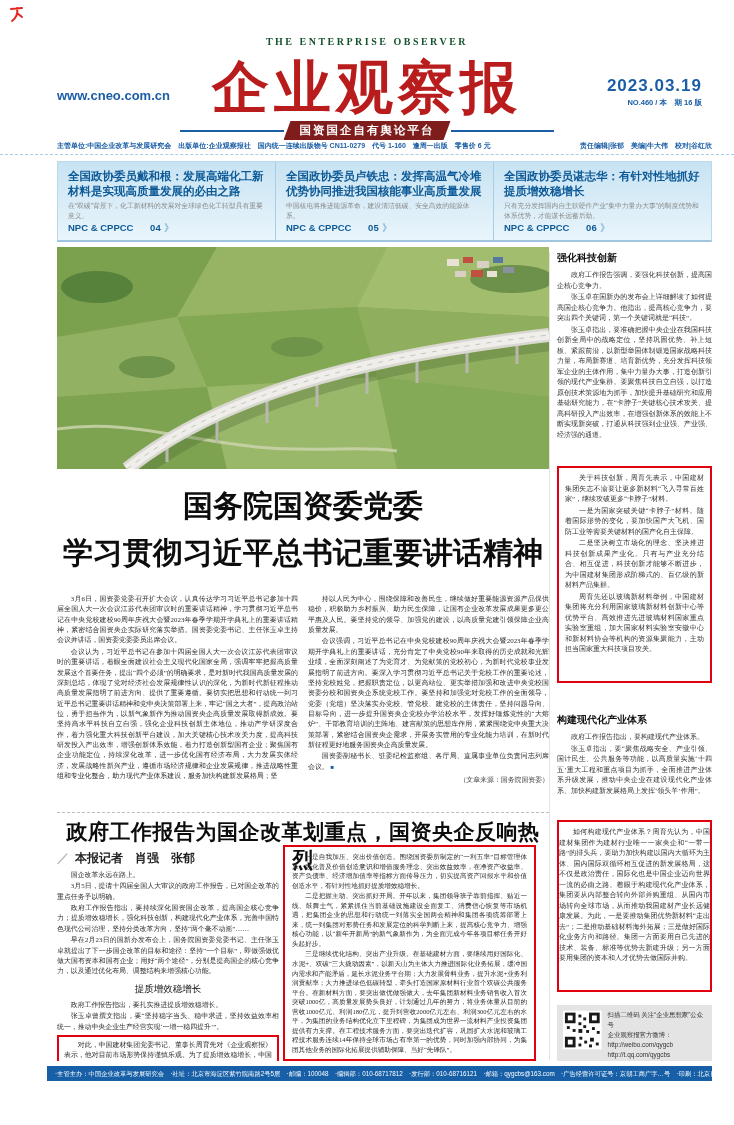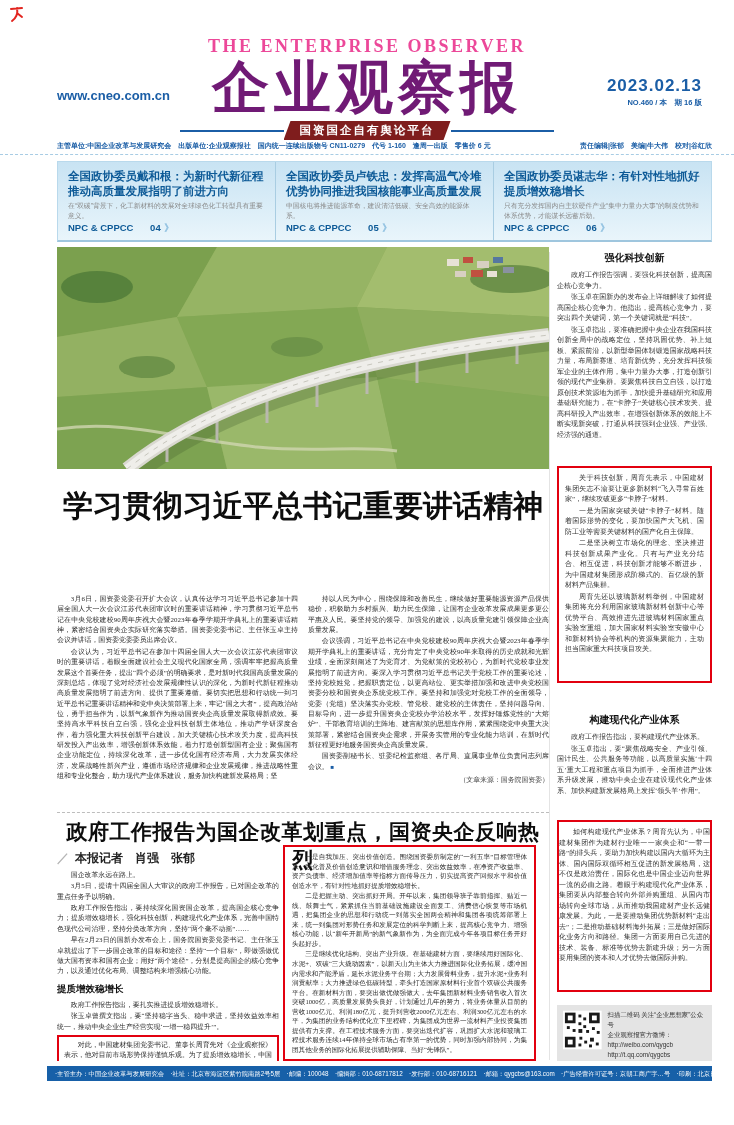--- a/index.html
+++ b/index.html
@@ -3,23 +3,23 @@
 <meta charset="utf-8">
 <style>
   html,body{margin:0;padding:0;background:#ffffff;}
   .page{position:relative;width:734px;height:1125px;background:#fff;overflow:hidden;
         font-family:"Liberation Serif","DejaVu Serif",serif;color:#222;}
   .sans{font-family:"Liberation Sans","DejaVu Sans",sans-serif;}
 
   
   .corner-mark{position:absolute;left:9px;top:5px;width:16px;height:18px;}
   .brand-en{position:absolute;top:36px;left:0;width:100%;text-align:center;
-            font-size:18px;font-weight:bold;letter-spacing:2.5px;color:#ec4899;}
+            font-size:10px;font-weight:bold;letter-spacing:2.5px;color:#14532d;}
   .brand-cn{position:absolute;top:50px;left:0;width:100%;text-align:center;
-            font-size:57px;font-weight:900;letter-spacing:5px;color:#701a75;}
+            font-size:57px;font-weight:900;letter-spacing:5px;color:#b91c1c;}
   .website{position:absolute;left:57px;top:88px;font-size:13px;font-weight:bold;color:#1b5ea6;}
   .dateblock{position:absolute;right:32px;top:76px;text-align:right;color:#1b5ea6;}
   .dateblock .date{font-size:17px;font-weight:bold;letter-spacing:1px;}
   .dateblock .issue{font-size:7.5px;margin-top:2px;font-weight:bold;}
   .banner-row{position:absolute;top:121px;left:180px;width:374px;display:flex;align-items:center;}
   .banner-row .rule{flex:1;border-top:2.5px solid #1b5ea6;}
   .banner-box{background:#7f1d1d;color:#fff;font-size:11.5px;font-weight:bold;letter-spacing:2px;
               padding:2px 16px;clip-path:polygon(7px 0,100% 0,calc(100% - 7px) 100%,0 100%);}
   .pubrow{position:absolute;top:141px;left:57px;width:655px;display:flex;justify-content:space-between;
           font-size:7px;color:#1b5ea6;font-weight:bold;}
@@ -51,31 +51,31 @@
   .source-line{text-align:right;margin-top:3px;font-size:6.9px;color:#444;}
   .divider-dashed{position:absolute;top:812px;left:57px;width:492px;border-top:1px dashed #bdbdbd;}
 
   
   .headline2{position:absolute;top:818px;left:57px;width:492px;text-align:center;
              font-weight:900;color:#0d0d0d;font-size:21px;letter-spacing:0.5px;}
   .a2-left{position:absolute;top:849px;left:57px;width:222px;height:212px;overflow:hidden;
            font-size:6.9px;line-height:1.5;color:#2b2b2b;}
   .byline{margin-bottom:3px;font-size:12px;font-weight:bold;color:#222;}
   .byline .slash{color:#b5b5b5;font-weight:bold;margin-right:3px;}
-  .subhead{text-align:left;font-weight:bold;font-size:9.5px;color:#111;margin:5px 0 4px;}
+  .subhead{text-align:center;font-weight:normal;font-size:9.5px;color:#111;margin:5px 0 4px;}
   .redbox{border:2px solid #e2000f;box-sizing:border-box;}
   .a2-left-box{padding:3px 5px;margin-top:3px;}
   .a2-right-box{position:absolute;left:283px;top:845px;width:253px;height:216px;
                 border:2.5px solid #e2000f;box-sizing:border-box;padding:5px 7px;overflow:hidden;
                 font-size:6.6px;line-height:1.45;color:#2b2b2b;}
 
   
   .sidebar-rule{position:absolute;left:549px;top:252px;height:808px;border-left:1px solid #e4e4e4;}
   .sb{position:absolute;left:557px;width:155px;font-size:7px;line-height:1.5;color:#333;}
-  .sb-title{text-align:center;font-weight:bold;font-size:10px;color:#111;margin-bottom:5px;
+  .sb-title{font-weight:bold;font-size:10px;color:#111;margin-bottom:5px;
             font-family:"Liberation Sans","DejaVu Sans",sans-serif;}
   .sb1{top:250px;height:212px;overflow:hidden;}
   .sbA{top:466px;height:217px;padding:5px 6px;overflow:hidden;}
   .sb2{top:712px;height:104px;overflow:hidden;}
   .sbB{top:820px;height:172px;padding:5px 0;overflow:hidden;}
   .sbQR{top:1005px;height:56px;background:#e4e4e4;padding:5px 6px;display:flex;gap:6px;
         box-sizing:border-box;align-items:flex-start;}
   .qr-text{font-size:6.4px;line-height:1.55;color:#333;}
   .qr-text .url{color:#333;text-decoration:none;display:block;}
 
@@ -91,37 +91,37 @@
 
   <div class="corner-mark">
     <svg width="16" height="18" viewBox="0 0 16 18">
       <path d="M2 4 L13 3 M8 3 C9 8 7 13 3 16 M8 8 L13 12" stroke="#e2251f" stroke-width="2" fill="none" stroke-linecap="round"></path>
     </svg>
   </div>
   <div class="brand-en">THE ENTERPRISE OBSERVER</div>
   <div class="brand-cn">企业观察报</div>
   <a class="website sans">www.cneo.com.cn</a>
   <div class="dateblock sans">
-    <div class="date">2023.02.13</div>
+    <div class="date">2023.03.19</div>
     <div class="issue">NO.460 / 本　期 16 版</div>
   </div>
   <div class="banner-row">
     <div class="rule"></div>
     <div class="banner-box sans">国资国企自有舆论平台</div>
     <div class="rule"></div>
   </div>
   <div class="pubrow sans">
     <span>主管单位:中国企业改革与发展研究会　出版单位:企业观察报社　国内统一连续出版物号 CN11-0279　代号 1-160　逢周一出版　零售价 6 元</span>
     <span>责任编辑|张郁　美编|牛大伟　校对|谷红欣</span>
   </div>
   <div class="header-divider"></div>
 
   <div class="promo-row sans">
     <div class="promo">
-      <div class="promo-title">全国政协委员戴和根：为新时代新征程推动高质量发展指明了前进方向</div>
+      <div class="promo-title">全国政协委员戴和根：发展高端化工新材料是实现高质量发展的必由之路</div>
       <div class="promo-desc">在“双碳”背景下，化工新材料的发展对全球绿色化工转型具有重要意义。</div>
       <div class="promo-tag">
         <span>NPC &amp; CPPCC</span>
         <span class="pg">04</span>
         <span class="arrow">》</span>
       </div>
     </div>
     <div class="promo">
       <div class="promo-title">全国政协委员卢铁忠：发挥高温气冷堆优势协同推进我国核能事业高质量发展</div>
       <div class="promo-desc">中国核电将推进能源革命，建设清洁低碳、安全高效的能源体系。</div>
@@ -180,20 +180,21 @@
         <line x1="410" y1="104" x2="410" y2="126"></line>
           <line x1="460" y1="97" x2="460" y2="117"></line>
       </g>
       <path d="M70,222 C160,150 300,110 492,88" stroke="#d9d8d0" stroke-width="14" fill="none"></path>
       <path d="M70,222 C160,150 300,110 492,88" stroke="#efeeea" stroke-width="9" fill="none"></path>
       <path d="M70,222 C160,150 300,110 492,88" stroke="#c7c6bd" stroke-width="1" fill="none" stroke-dasharray="5,6"></path>
     </svg>
   </div>
 
   <div class="headline1">
+    <div>国务院国资委党委</div>
     <div>学习贯彻习近平总书记重要讲话精神</div>
   </div>
 
   <div class="a1-body">
     <div class="a1-col">
       <p class="para">3月6日，国资委党委召开扩大会议，认真传达学习习近平总书记参加十四届全国人大一次会议江苏代表团审议时的重要讲话精神，学习贯彻习近平总书记在中央党校建校90周年庆祝大会暨2023年春季学期开学典礼上的重要讲话精神，紧密结合国资央企实际研究落实举措。国资委党委书记、主任张玉卓主持会议并讲话，国资委党委委员出席会议。</p>
       <p class="para">会议认为，习近平总书记在参加十四届全国人大一次会议江苏代表团审议时的重要讲话，着眼全面建设社会主义现代化国家全局，强调牢牢把握高质量发展这个首要任务，提出“四个必须”的明确要求，是对新时代我国高质量发展的深刻总结，体现了党对经济社会发展规律性认识的深化，为新时代新征程推动高质量发展指明了前进方向、提供了重要遵循。要切实把思想和行动统一到习近平总书记重要讲话精神和党中央决策部署上来，牢记“国之大者”，提高政治站位，勇于担当作为，以新气象新作为推动国资央企高质量发展取得新成效。要坚持高水平科技自立自强，强化企业科技创新主体地位，推动产学研深度合作，着力强化重大科技创新平台建设，加大关键核心技术攻关力度，提高科技研发投入产出效率，增强创新体系效能，着力打造创新型国有企业；聚焦国有企业功能定位，持续深化改革，进一步优化国有经济布局，大力发展实体经济，发展战略性新兴产业，遵循市场经济规律和企业发展规律，推进战略性重组和专业化整合，助力现代产业体系建设，服务加快构建新发展格局；坚</p>
     </div>
     <div class="a1-col">
       <p class="para">持以人民为中心，围绕保障和改善民生，继续做好重要能源资源产品保供稳价，积极助力乡村振兴、助力民生保障，让国有企业改革发展成果更多更公平惠及人民。要坚持党的领导、加强党的建设，以高质量党建引领保障企业高质量发展。</p>

